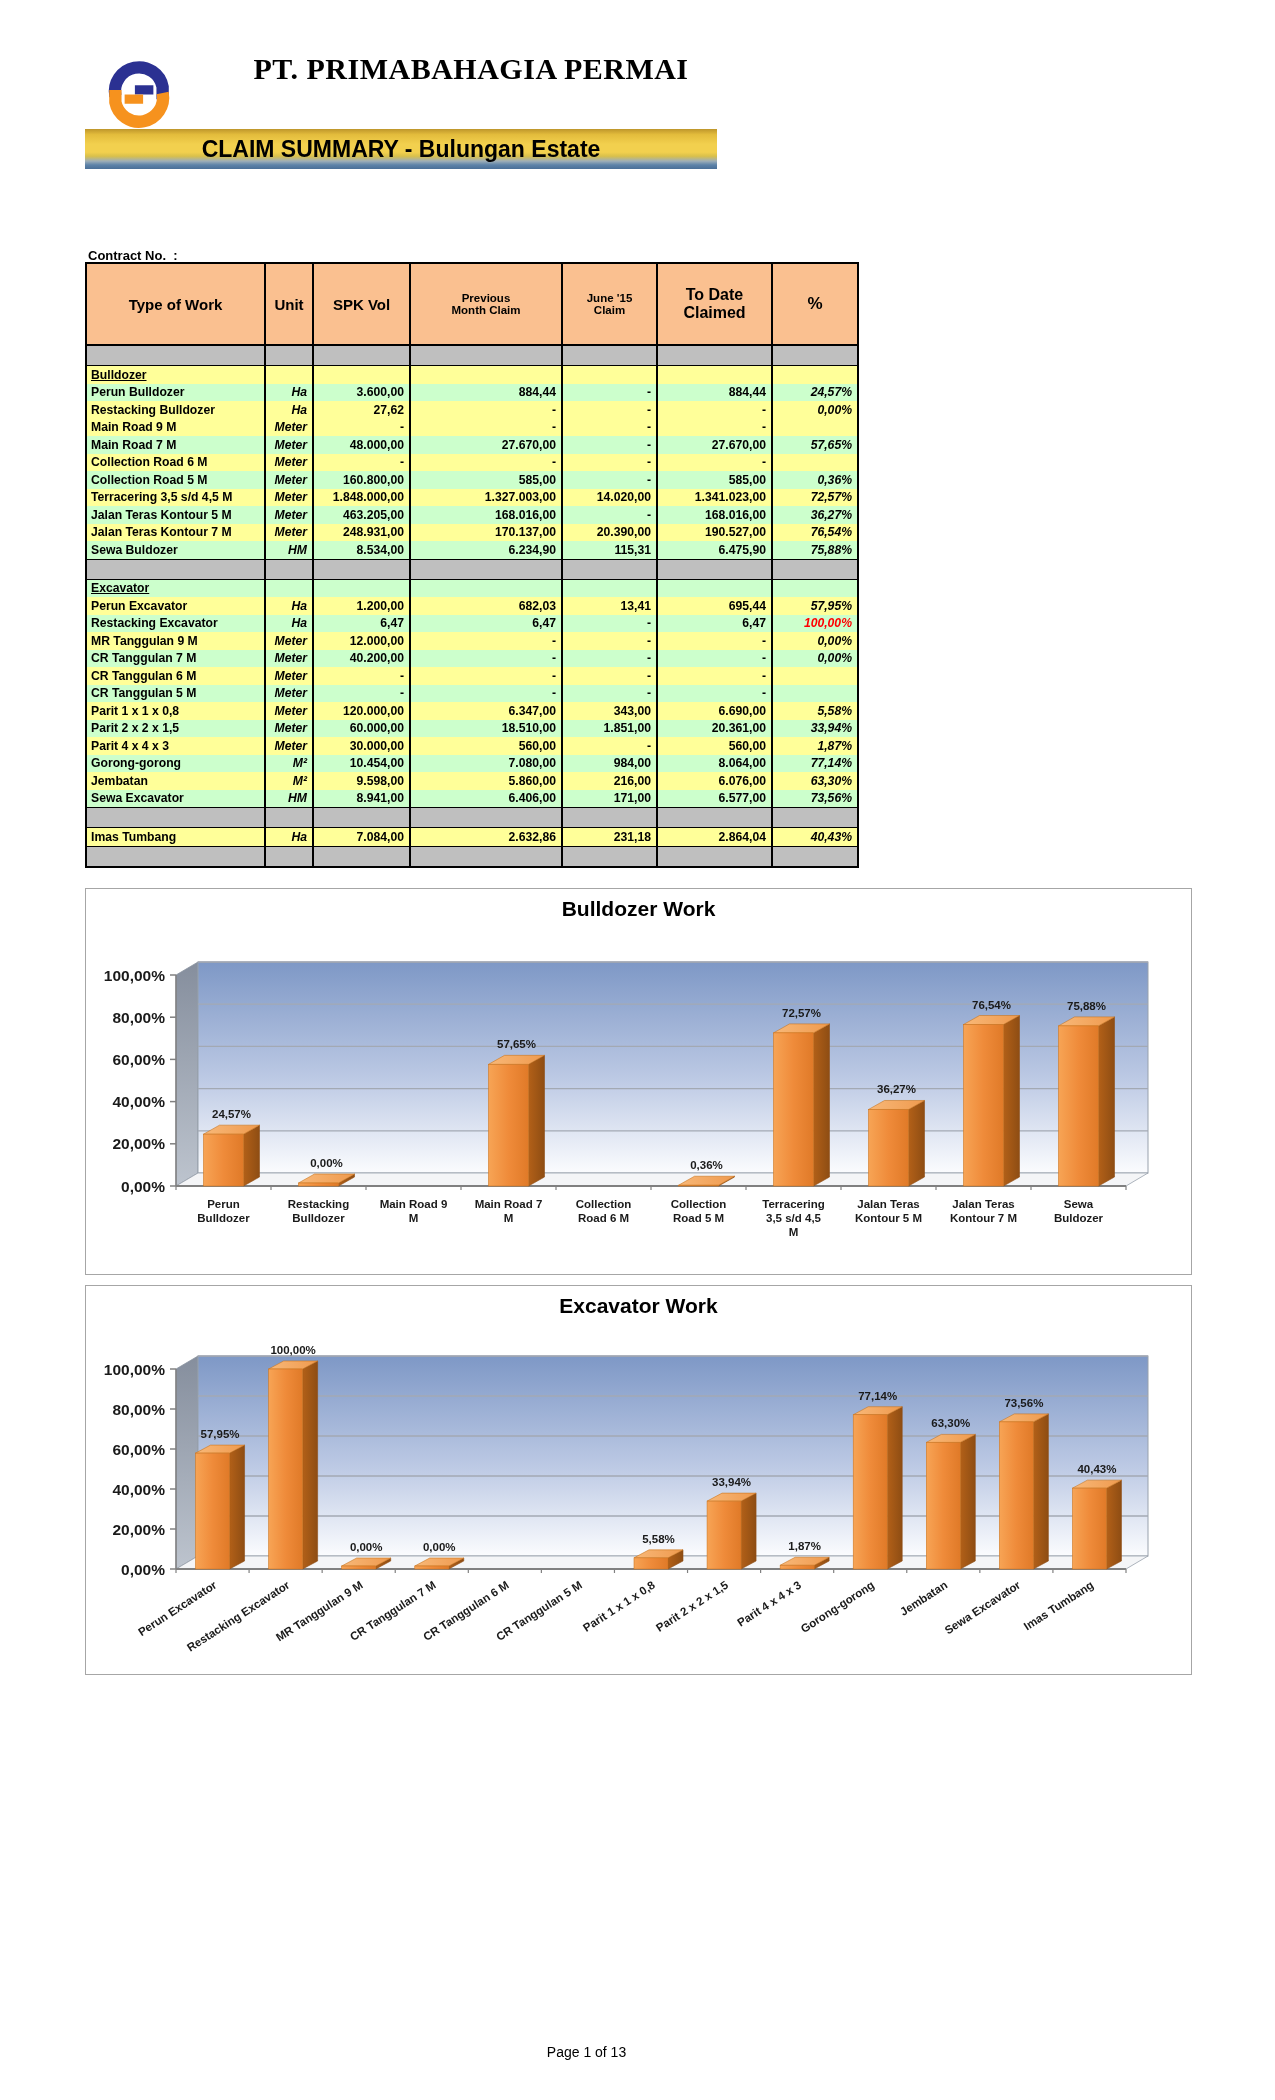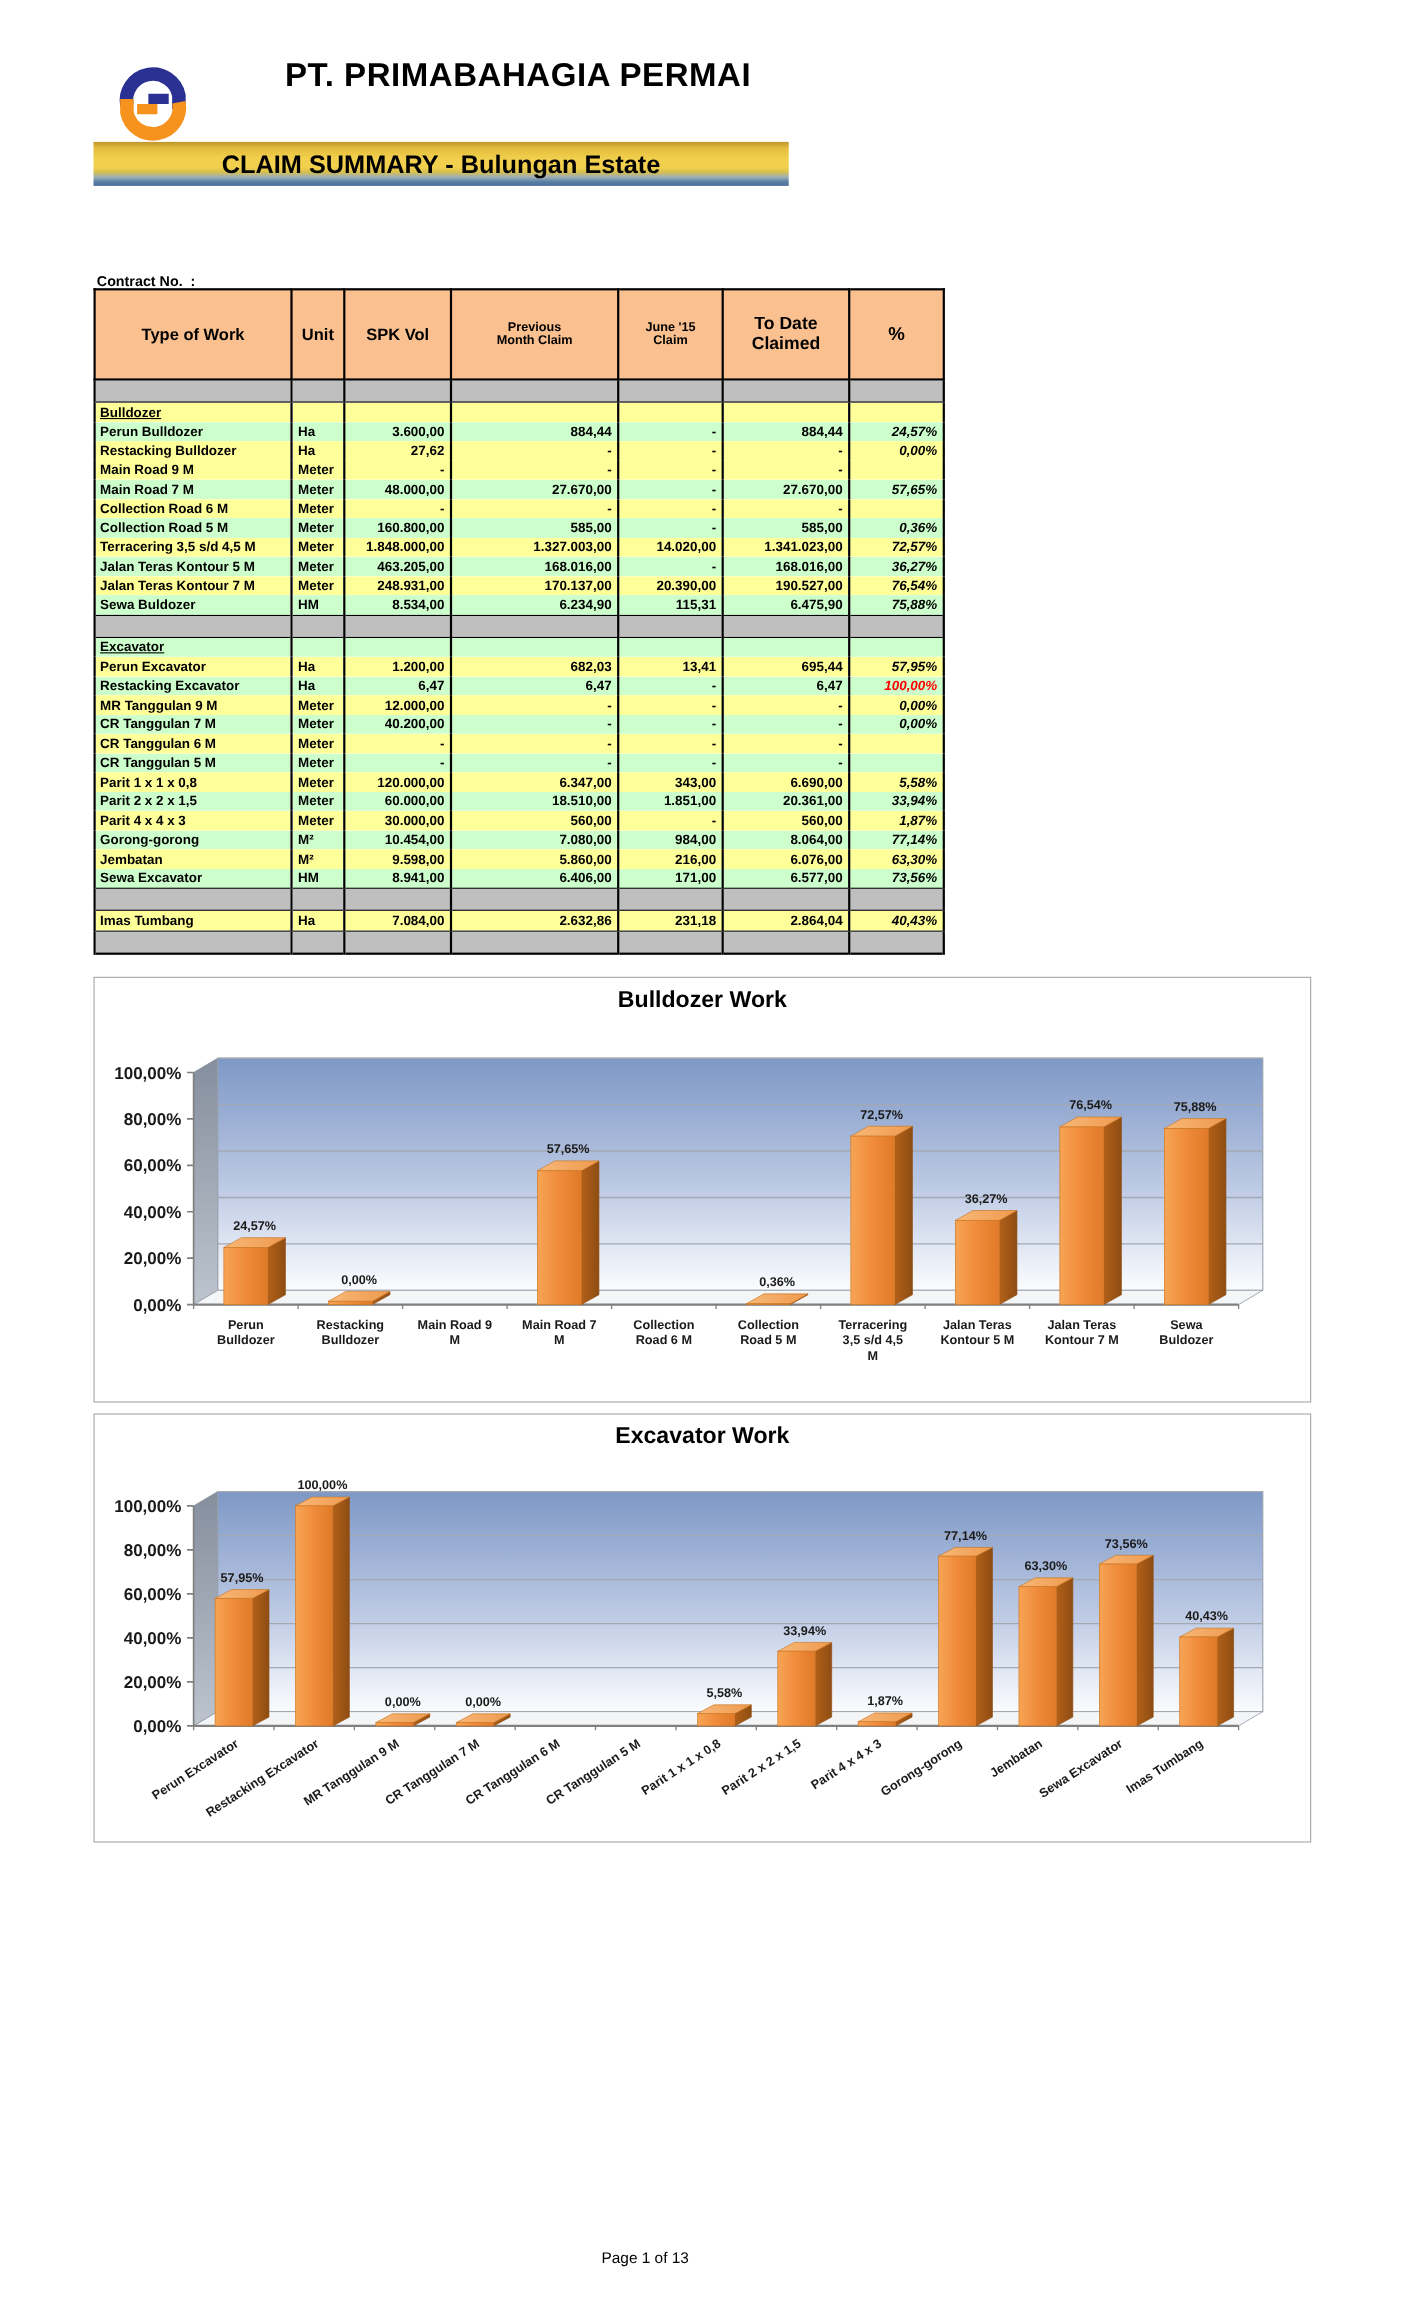--- a/index.html
+++ b/index.html
@@ -1,41 +1,41 @@
 <!DOCTYPE html>
 <html style="--hdr: #FAC090; --row-y: #FFFF99; --row-g: #CCFFCC; --gray: #BFBFBF; --red: #FF0000;"><head>
 <meta charset="utf-8">
 <style>
   html,body{margin:0;padding:0;background:#fff;}
   .page{position:relative;width:1275px;height:2100px;background:#fff;overflow:hidden;
         font-family:"Liberation Sans",sans-serif;color:#000;}
   
   .logo{position:absolute;left:103px;top:56px;width:72px;height:76px;}
   .company{position:absolute;left:85px;top:52px;width:772px;text-align:center;
-           font-family:Liberation Sans, sans-serif;font-weight:bold;font-size:30px;letter-spacing:.5px;}
+           font-family:Liberation Serif, serif;font-weight:bold;font-size:30px;letter-spacing:.5px;}
   .banner{position:absolute;left:85px;top:129px;width:632px;height:40px;display:flex;align-items:center;
           justify-content:center;font-weight:bold;font-size:23px;color:#000;
           background:linear-gradient(180deg,#BE962B 0%,#E3BC3C 14%,#F2D04E 38%,#F2D04E 58%,#D9C04A 68%,#9FAFB8 80%,#5C82A8 90%,#4A6F97 100%);}
   .contract{position:absolute;left:88px;top:203px;font-size:13px;font-weight:bold;line-height:21px;white-space:pre;}
   
   table.claims{position:absolute;left:85px;top:262px;width:772px;border-collapse:collapse;
                table-layout:fixed;border:2.5px solid #000;}
   .claims th{background:var(--hdr,#FAC090);border:2px solid #000;font-weight:bold;text-align:center;
              vertical-align:middle;white-space:pre-line;height:80px;padding:0 2px;}
   .claims th.c0,.claims th.c1,.claims th.c2{font-size:15px;}
   .claims th.c3,.claims th.c4{font-size:11.5px;}
   .claims th.c5{font-size:16px;}
   .claims th.c6{font-size:17px;}
   .claims td{border-left:2px solid #000;border-right:2px solid #000;height:17.5px;padding:0 5px;
              font-size:12.2px;font-weight:bold;line-height:16px;overflow:hidden;}
   .claims tr.y td{background:var(--row-y,#FFFF99);}
   .claims tr.g td{background:var(--row-g,#CCFFCC);}
   .claims tr.sp td{background:var(--gray,#BFBFBF);height:19px;border-top:1.5px solid #000;border-bottom:1.5px solid #000;}
   .claims td.name{text-align:left;padding-left:4px;white-space:nowrap;}
-  .claims td.unit{text-align:left;}
+  .claims td.unit{text-align:right;font-style:italic;}
   .claims td.num{text-align:right;}
   .claims td.pct{text-align:right;font-style:italic;}
   .claims td.pct.red{color:var(--red,#FF0000);}
   .claims tr.sec td.name span{text-decoration:underline;}
   
   .chart-box{position:absolute;left:85px;width:1105px;background:#fff;border:1px solid #A6A6A6;}
   #chart1{top:888px;height:385px;}
   #chart2{top:1285px;height:388px;}
   .chart-title{position:absolute;top:8px;left:0;width:100%;text-align:center;font-weight:bold;font-size:21px;}
   .chart-box svg{position:absolute;left:0;top:0;}

